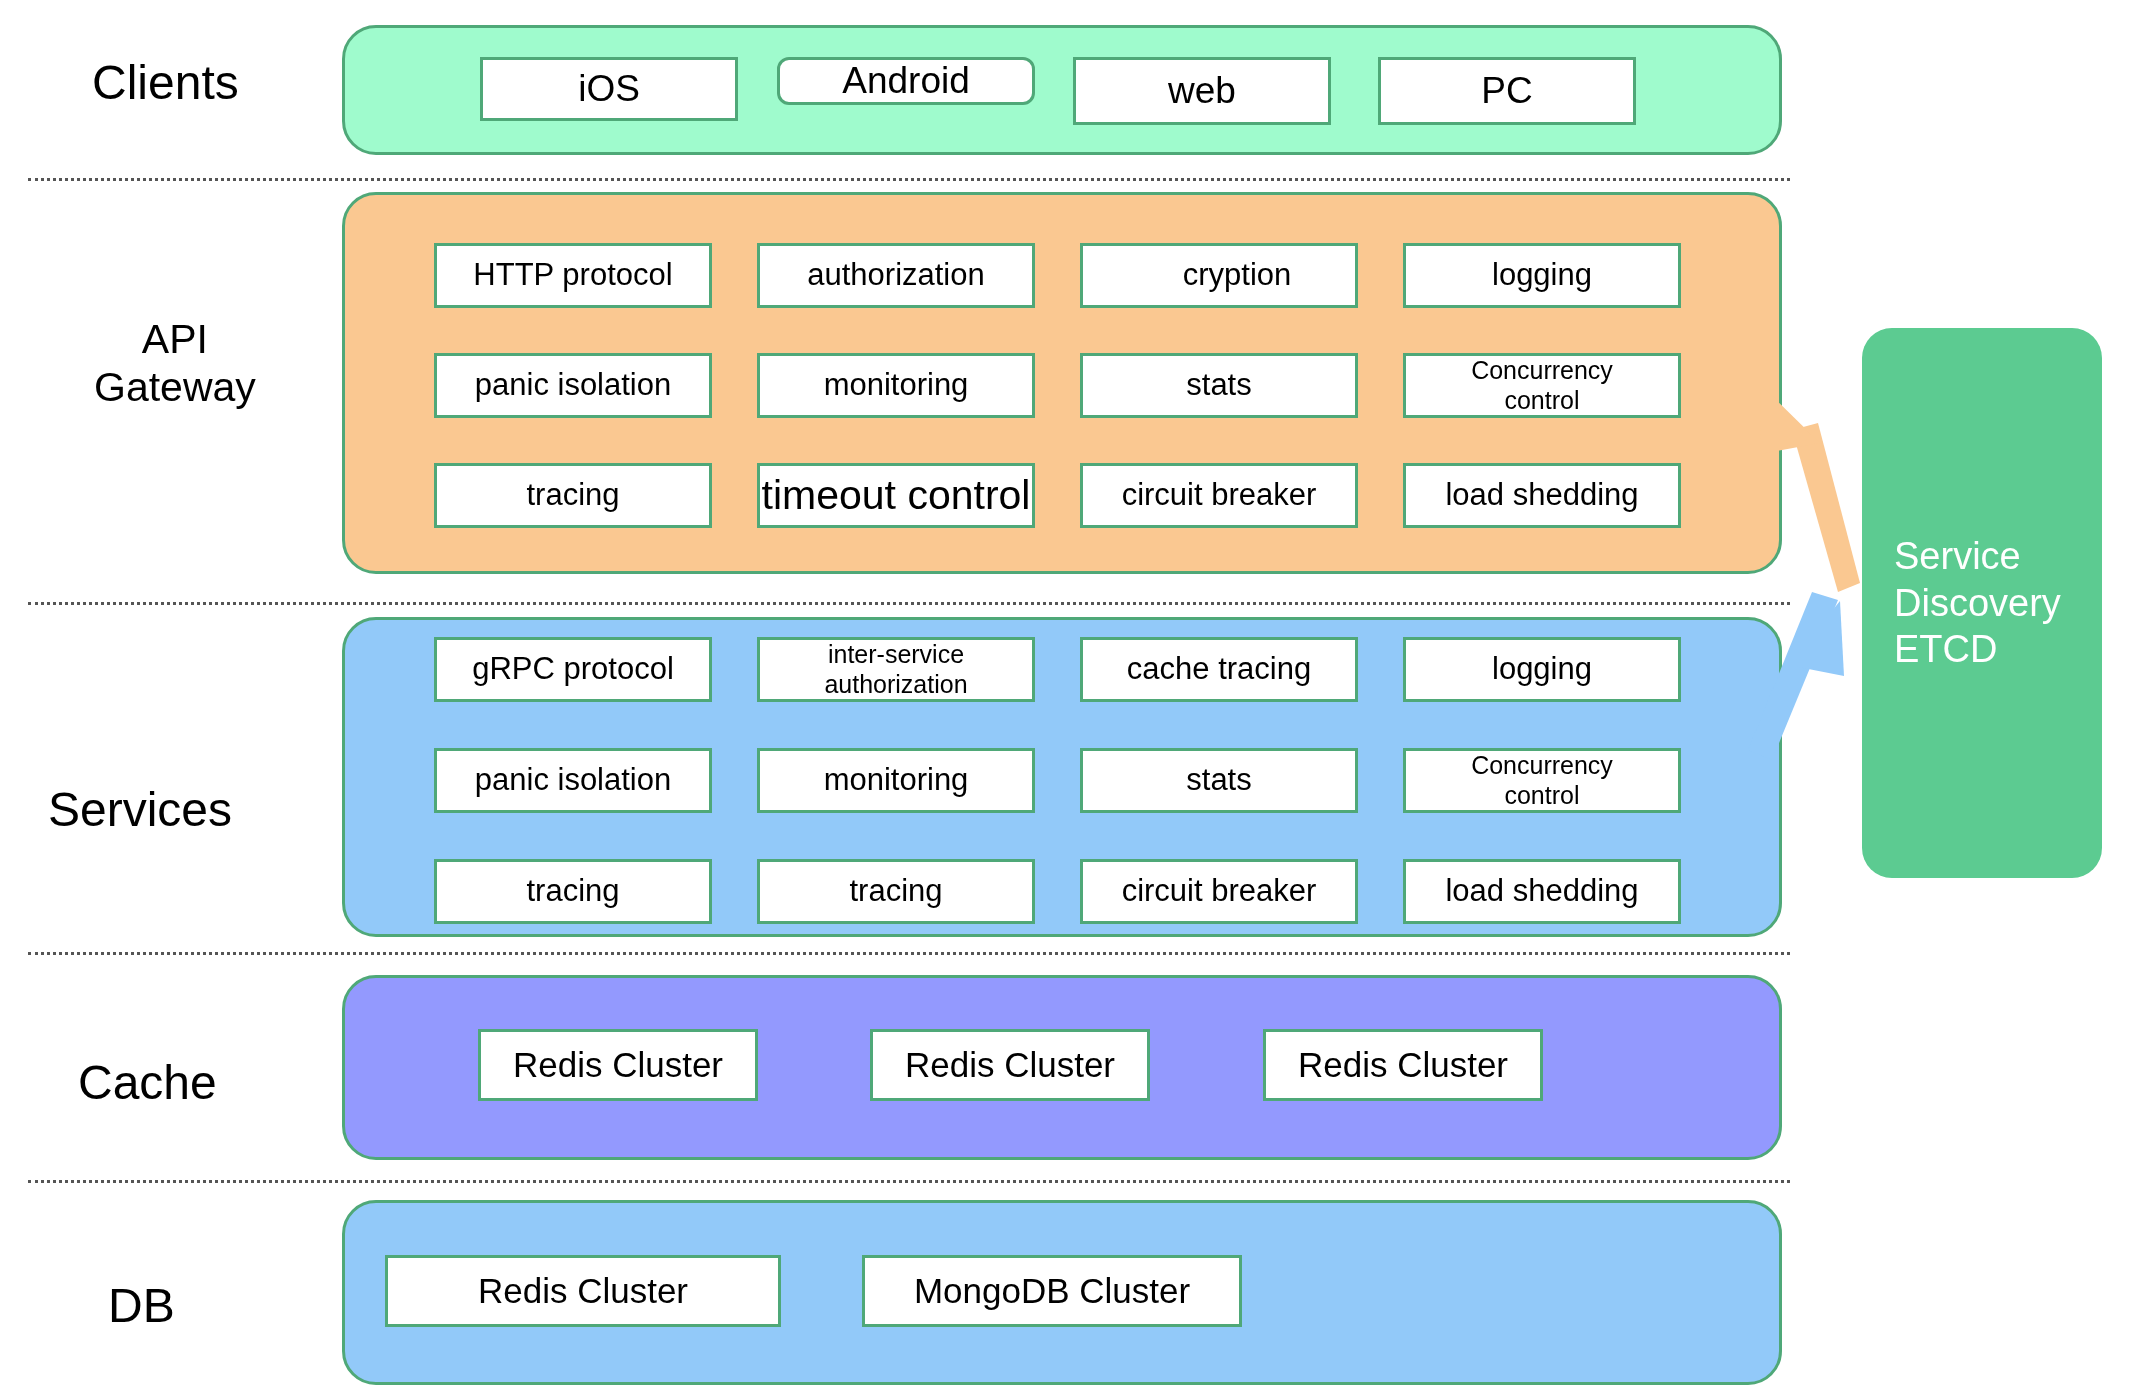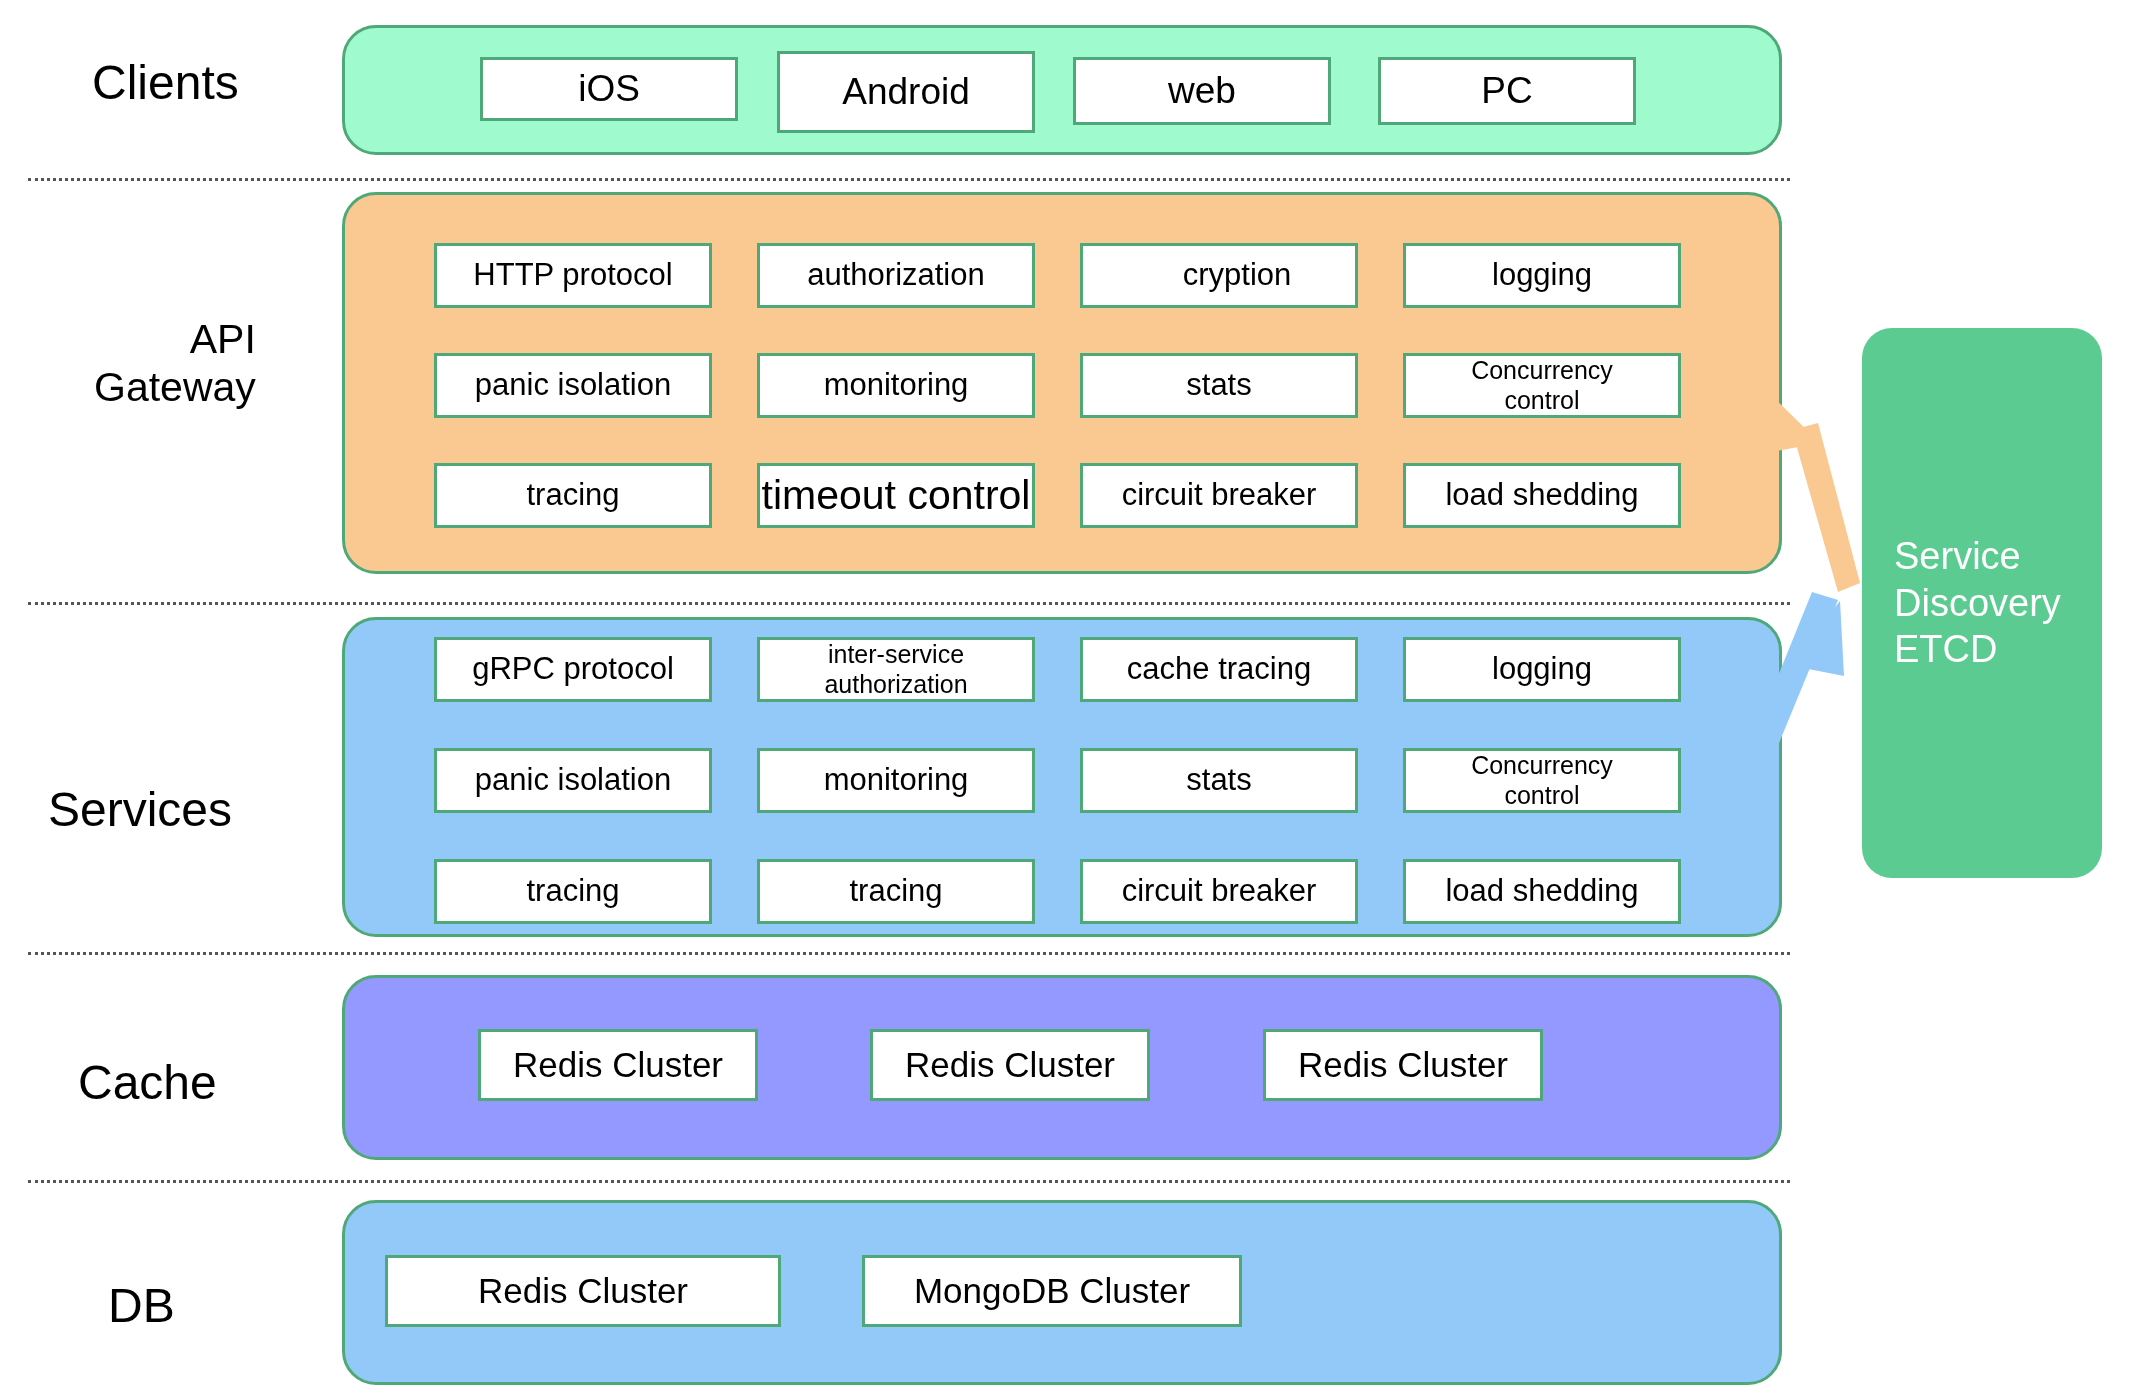--- a/index.html
+++ b/index.html
@@ -19,21 +19,21 @@
   }
 
   
   .row-label {
     position: absolute;
     color: #000000;
     font-family: "Liberation Sans", sans-serif;
     font-weight: 400;
     line-height: 1.18;
     white-space: pre-line;
-    text-align: right;
+    text-align: center;
   }
 
   
   .separator {
     position: absolute;
     left: 28px;
     height: 0;
     border-top: 3px dotted #555555;
   }
 
@@ -101,21 +101,21 @@
   <div class="row-label" style="left:108px; top:1278px; font-size:48px;">DB</div>
 
   <div class="separator" style="top:178px; width:1762px;"></div>
   <div class="separator" style="top:602px; width:1762px;"></div>
   <div class="separator" style="top:952px; width:1762px;"></div>
   <div class="separator" style="top:1180px; width:1762px;"></div>
 
   <div class="band" style="left:342px; top:25px; width:1440px; height:130px; background:#9FFBCD;"></div>
 
   <div class="cell" style="left:480px; top:57px; width:258px; height:64px; font-size:37px;">iOS</div>
-  <div class="cell" style="left:777px; top:51px; width:258px; height:82px; font-size:37px;">Android</div>
+  <div class="cell" style="left:777px; top:57px; width:258px; height:48px; font-size:37px;border-radius:12px;">Android</div>
   <div class="cell" style="left:1073px; top:57px; width:258px; height:68px; font-size:37px;">web</div>
   <div class="cell" style="left:1378px; top:57px; width:258px; height:68px; font-size:37px;">PC</div>
 
   <div class="band" style="left:342px; top:192px; width:1440px; height:382px; background:#FAC891;"></div>
 
   <div class="cell" style="left:434px; top:243px; width:278px; height:65px; font-size:31px;">HTTP protocol</div>
   <div class="cell" style="left:757px; top:243px; width:278px; height:65px; font-size:31px;">authorization</div>
   <div class="cell" style="left:1080px; top:243px; width:278px; height:65px; font-size:31px;padding-left:36px;">cryption</div>
   <div class="cell" style="left:1403px; top:243px; width:278px; height:65px; font-size:31px;">logging</div>
 

